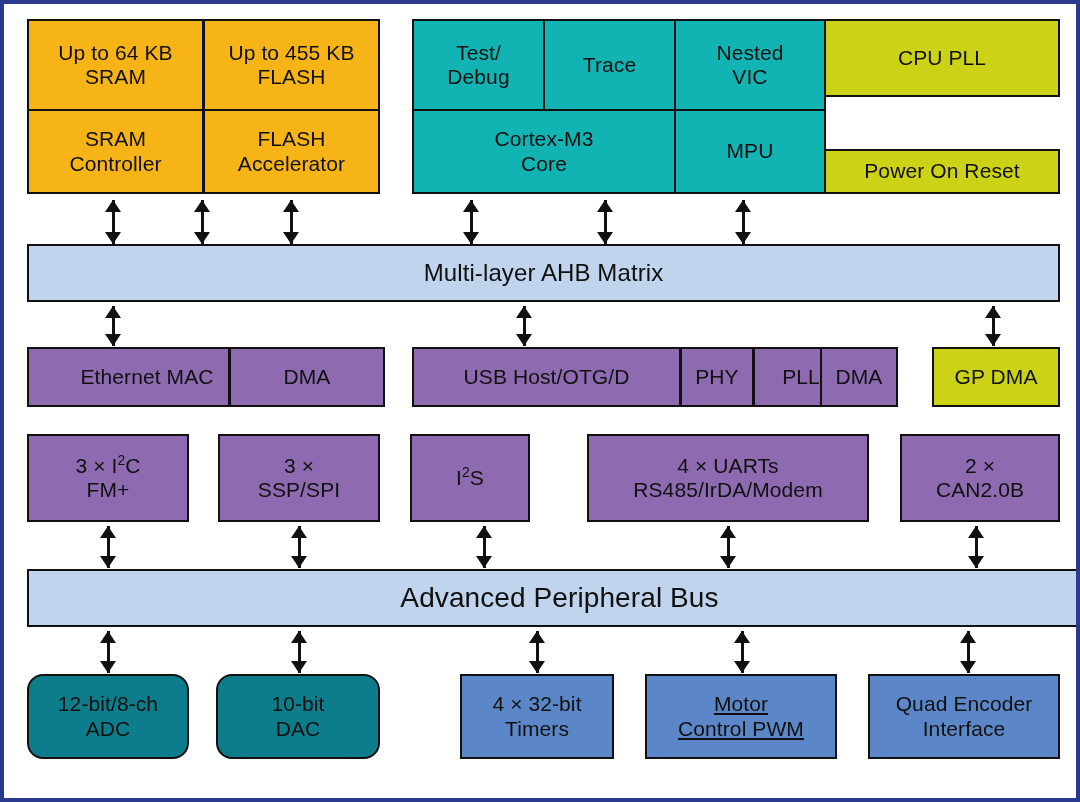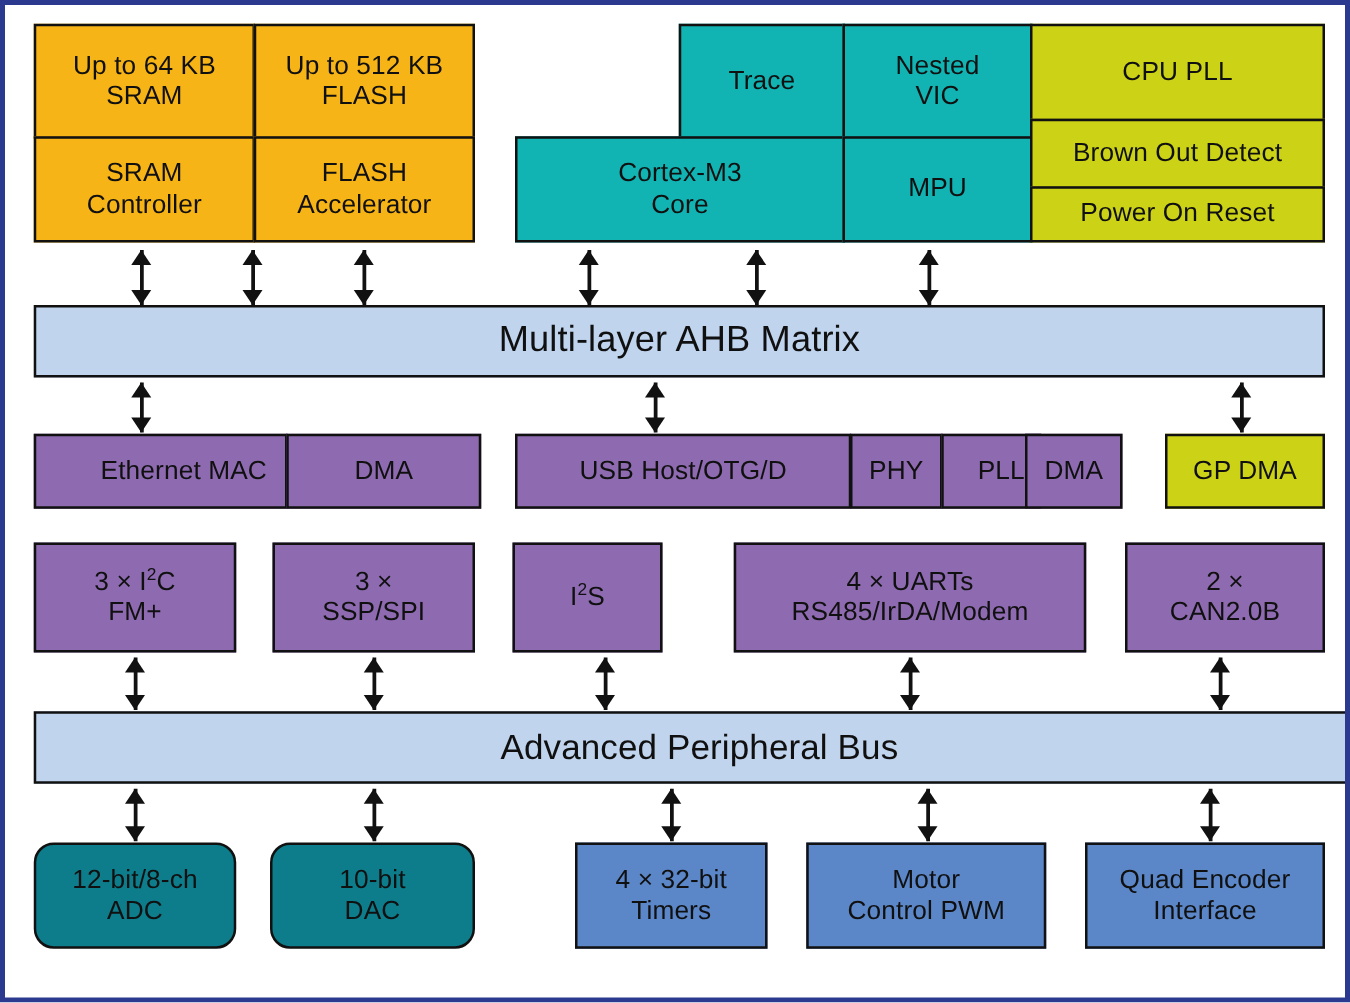--- a/index.html
+++ b/index.html
@@ -72,37 +72,43 @@
 <div id="diagram">
 
   <div class="blk c-orange" style="left:23px;top:15px;width:177px;height:92px;">
     <span class="lbl">
       <span>Up to 64 KB</span><br>
       <span>SRAM</span>
     </span>
   </div>
   <div class="blk c-orange" style="left:199px;top:15px;width:177px;height:92px;">
     <span class="lbl">
-      <span>Up to 512 KB</span><br>
+      <span>Up to 455 KB</span><br>
       <span>FLASH</span>
     </span>
   </div>
   <div class="blk c-orange" style="left:23px;top:105px;width:177px;height:85px;">
     <span class="lbl">
       <span>SRAM</span><br>
       <span>Controller</span>
     </span>
   </div>
   <div class="blk c-orange" style="left:199px;top:105px;width:177px;height:85px;">
     <span class="lbl">
       <span>FLASH</span><br>
       <span>Accelerator</span>
     </span>
   </div>
 
+  <div class="blk c-teal" style="left:408px;top:15px;width:133px;height:92px;">
+    <span class="lbl">
+      <span>Test/</span><br>
+      <span>Debug</span>
+    </span>
+  </div>
   <div class="blk c-teal" style="left:539px;top:15px;width:133px;height:92px;">
     <span class="lbl">Trace</span>
   </div>
   <div class="blk c-teal" style="left:670px;top:15px;width:152px;height:92px;">
     <span class="lbl">
       <span>Nested</span><br>
       <span>VIC</span>
     </span>
   </div>
   <div class="blk c-teal" style="left:408px;top:105px;width:264px;height:85px;">
@@ -111,23 +117,20 @@
       <span>Core</span>
     </span>
   </div>
   <div class="blk c-teal" style="left:670px;top:105px;width:152px;height:85px;">
     <span class="lbl">MPU</span>
   </div>
 
   <div class="blk c-olive" style="left:820px;top:15px;width:236px;height:78px;text-align:center;">
     <span class="lbl">CPU PLL</span>
   </div>
-  <div class="blk c-olive" style="left:820px;top:91px;width:236px;height:56px;">
-    <span class="lbl">Brown Out Detect</span>
-  </div>
   <div class="blk c-olive" style="left:820px;top:145px;width:236px;height:45px;">
     <span class="lbl">Power On Reset</span>
   </div>
 
   <div class="arrow" style="left:100px;top:196px;height:44px;">
     <div class="shaft"></div>
     <div class="head up"></div>
     <div class="head down"></div>
   </div>
   <div class="arrow" style="left:189px;top:196px;height:44px;">
@@ -149,21 +152,21 @@
     <div class="shaft"></div>
     <div class="head up"></div>
     <div class="head down"></div>
   </div>
   <div class="arrow" style="left:730px;top:196px;height:44px;">
     <div class="shaft"></div>
     <div class="head up"></div>
     <div class="head down"></div>
   </div>
 
-  <div class="blk c-bus" style="left:23px;top:240px;width:1033px;height:58px;font-size:29px;">
+  <div class="blk c-bus" style="left:23px;top:240px;width:1033px;height:58px;font-size:24px;">
     <span class="lbl">Multi-layer AHB Matrix</span>
   </div>
 
   <div class="arrow" style="left:100px;top:302px;height:40px;">
     <div class="shaft"></div>
     <div class="head up"></div>
     <div class="head down"></div>
   </div>
   <div class="arrow" style="left:511px;top:302px;height:40px;">
     <div class="shaft"></div>
@@ -295,21 +298,21 @@
       <span>10-bit</span><br>
       <span>DAC</span>
     </span>
   </div>
   <div class="blk c-blue" style="left:456px;top:670px;width:154px;height:85px;">
     <span class="lbl">
       <span>4 × 32-bit</span><br>
       <span>Timers</span>
     </span>
   </div>
-  <div class="blk c-blue" style="left:641px;top:670px;width:192px;height:85px;">
+  <div class="blk c-blue" style="left:641px;top:670px;width:192px;height:85px;text-decoration:underline;">
     <span class="lbl">
       <span>Motor</span><br>
       <span>Control PWM</span>
     </span>
   </div>
   <div class="blk c-blue" style="left:864px;top:670px;width:192px;height:85px;">
     <span class="lbl">
       <span>Quad Encoder</span><br>
       <span>Interface</span>
     </span>

